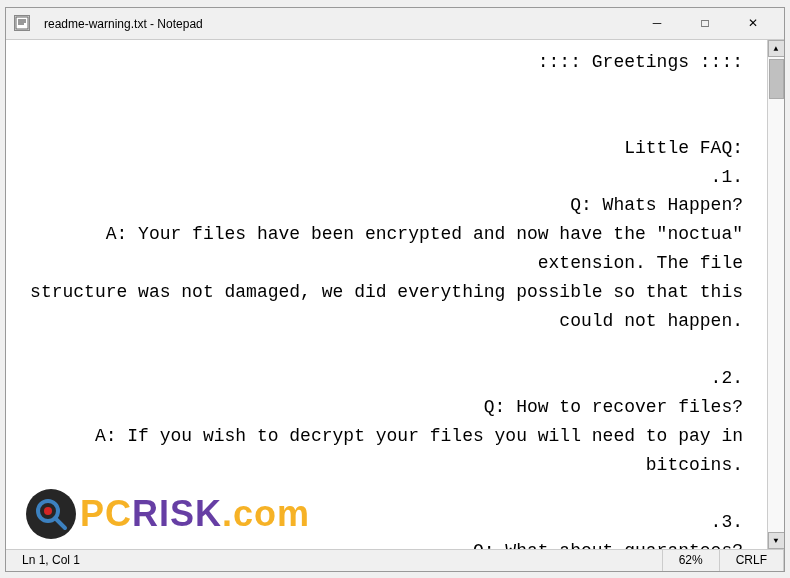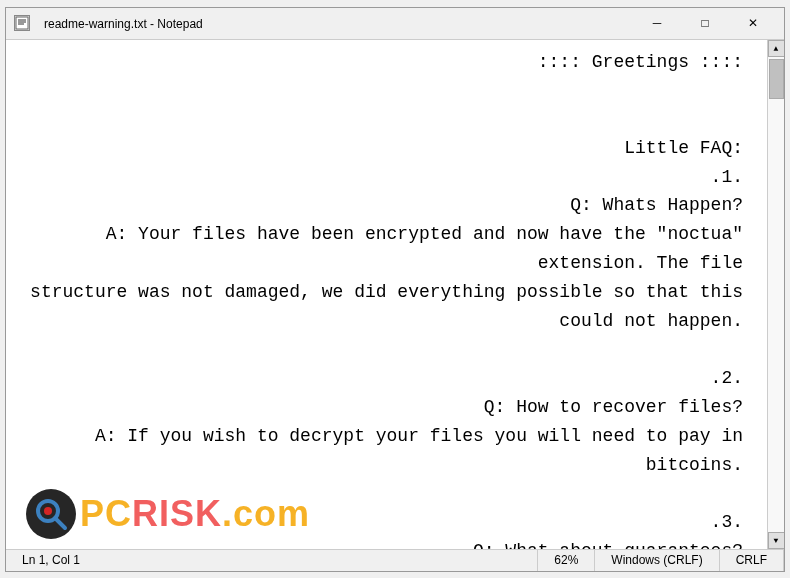--- a/index.html
+++ b/index.html
@@ -212,21 +212,21 @@
 
     .watermark-text {
       font-family: Arial, sans-serif;
       font-weight: 900;
       font-size: 36px;
       color: #f5a500;
       letter-spacing: 1px;
     }
 
     .watermark-text span {
-      color: #ef4444;
+      color: #4c1d95;
     }
   </style>
 </head>
 <body>
 
 <div class="window">
 
   <div class="title-bar">
     <div class="title-bar-left">
       <div class="title-icon">
@@ -291,16 +291,15 @@
       </div>
       <div class="watermark-text">
         PC<span>RISK</span>.com
       </div>
     </div>
   </div>
 
   <div class="status-bar">
     <div class="status-item">Ln 1, Col 1</div>
     <div class="status-item">62%</div>
-    <div class="status-item">Windows (CRLF)</div>
     <div class="status-item">CRLF</div>
   </div>
 </div>
 
 </body></html>

